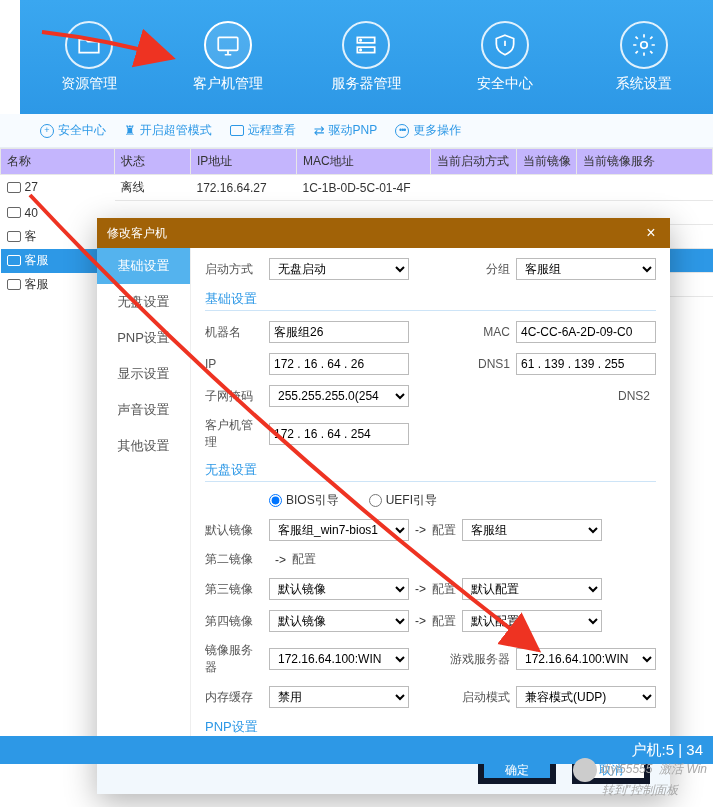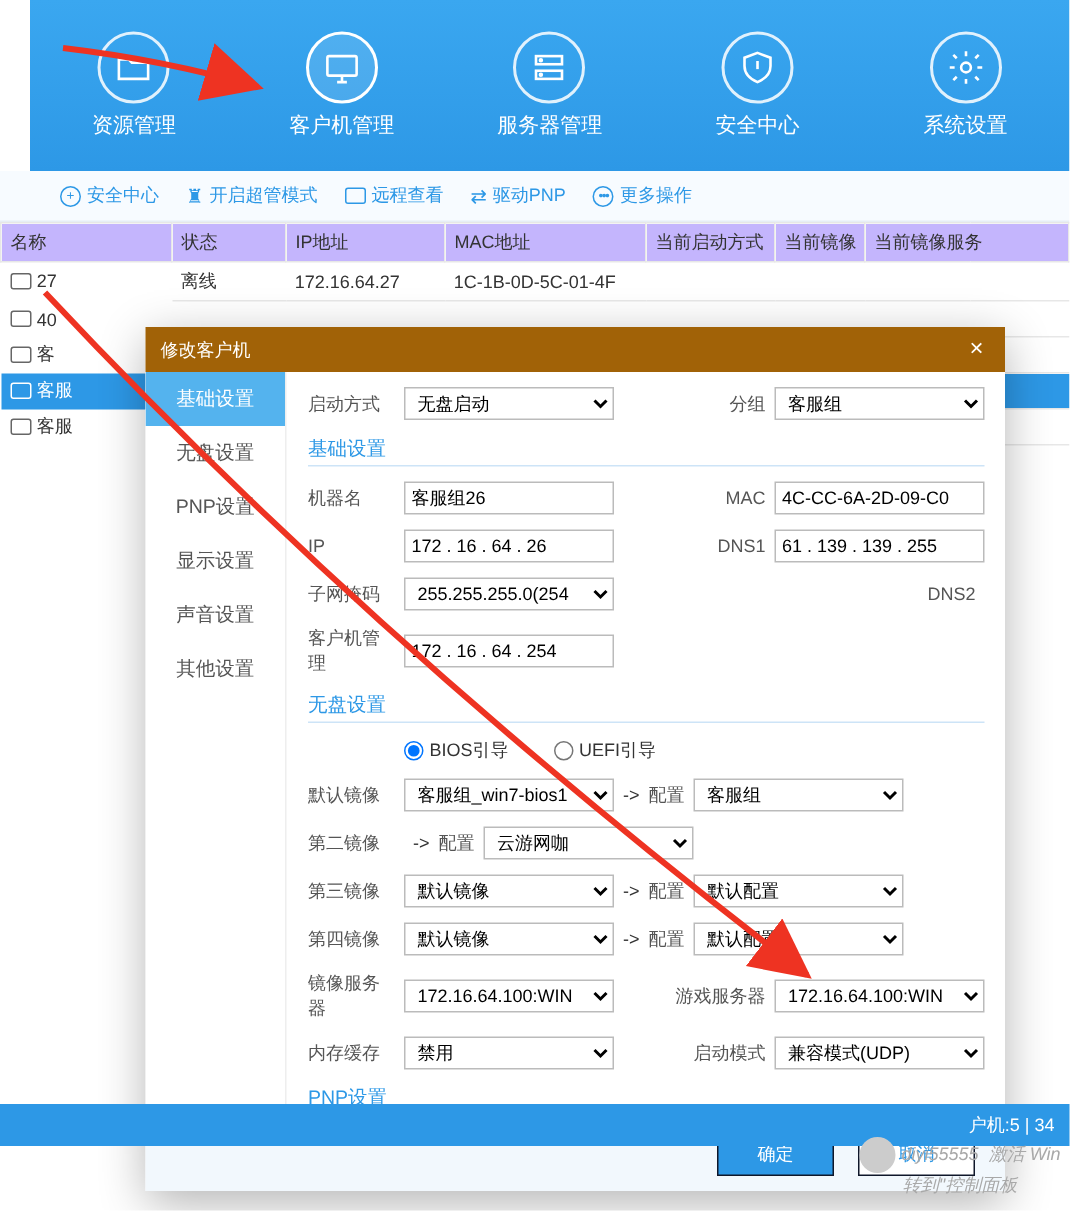--- a/index.html
+++ b/index.html
@@ -41,25 +41,25 @@
 .dialog .content .lab { width: 58px; text-align: left; margin-right: 6px; color: #555; }
 .dialog .content .lab2 { width: 40px; text-align: right; margin-right: 6px; color: #555; }
 .dialog .content select, .dialog .content input[type=text] { height: 22px; border: 1px solid #bbb; padding: 0 4px; font-size: 12px; background: #fff; }
 .dialog .content .w1 { width: 140px; }
 .dialog .content .w2 { width: 140px; }
 .dialog .content .sect { color: #2d98e6; font-size: 13px; border-bottom: 1px solid #cde4f7; padding-bottom: 2px; margin: 6px 0 10px 0; }
 .dialog .content .arrow { margin: 0 6px; color: #333; }
 .dialog .content .cfg { margin-right: 6px; color: #555; }
 .dialog .content .radio { display: flex; align-items: center; gap: 4px; margin-right: 30px; }
 .dialog .footer { height: 50px; background: #f2f8fd; border-top: 1px solid #e4eef6; display: flex; align-items: center; justify-content: flex-end; padding-right: 20px; gap: 16px; }
-.dialog .footer button { width: 78px; height: 28px; border: 1px solid #0f172a; background: #fff; color: #2d98e6; cursor: pointer; font-size: 12px; }
+.dialog .footer button { width: 78px; height: 28px; border: 6px solid #0f172a; background: #fff; color: #2d98e6; cursor: pointer; font-size: 12px; }
 .dialog .footer button.primary { background: #2d98e6; color: #fff; }
 
 
-.status { position: absolute; left: 0; right: 0; bottom: 43px; height: 28px; background: #2d98e6; color: #fff; display: flex; align-items: center; justify-content: flex-end; padding-right: 10px; font-size: 12px; }
+.status { position: absolute; left: 0; right: 0; bottom: 43px; height: 28px; background: #2d98e6; color: #fff; display: flex; align-items: center; justify-content: flex-end; padding-right: 10px; font-size: 15px; }
 
 
 .arrows { position: absolute; inset: 0; pointer-events: none; }
 
 
 .wm { position: absolute; right: 6px; bottom: 8px; color: #a8a8a8; font-size: 12px; text-align: center; line-height: 1.4; font-style: italic; }
 .wm .avatar { width: 24px; height: 24px; background: #ccc; border-radius: 50%; display: inline-block; vertical-align: middle; margin-right: 4px; }
 
 svg.ic { width: 26px; height: 26px; stroke: #fff; fill: none; stroke-width: 1.6; }
 </style>
@@ -276,21 +276,20 @@
         <span class="lab">默认镜像</span>
         <select class="w1"><option>客服组_win7-bios1</option></select>
         <span class="arrow">-&gt;</span>
         <span class="cfg">配置</span>
         <select class="w2"><option>客服组</option></select>
       </div>
       <div class="frow">
         <span class="lab">第二镜像</span>
         <span class="arrow">-&gt;</span>
         <span class="cfg">配置</span>
-        <select class="w2"><option>云游网咖</option></select>
       </div>
       <div class="frow">
         <span class="lab">第三镜像</span>
         <select class="w1"><option>默认镜像</option></select>
         <span class="arrow">-&gt;</span>
         <span class="cfg">配置</span>
         <select class="w2"><option>默认配置</option></select>
       </div>
       <div class="frow">
         <span class="lab">第四镜像</span>

